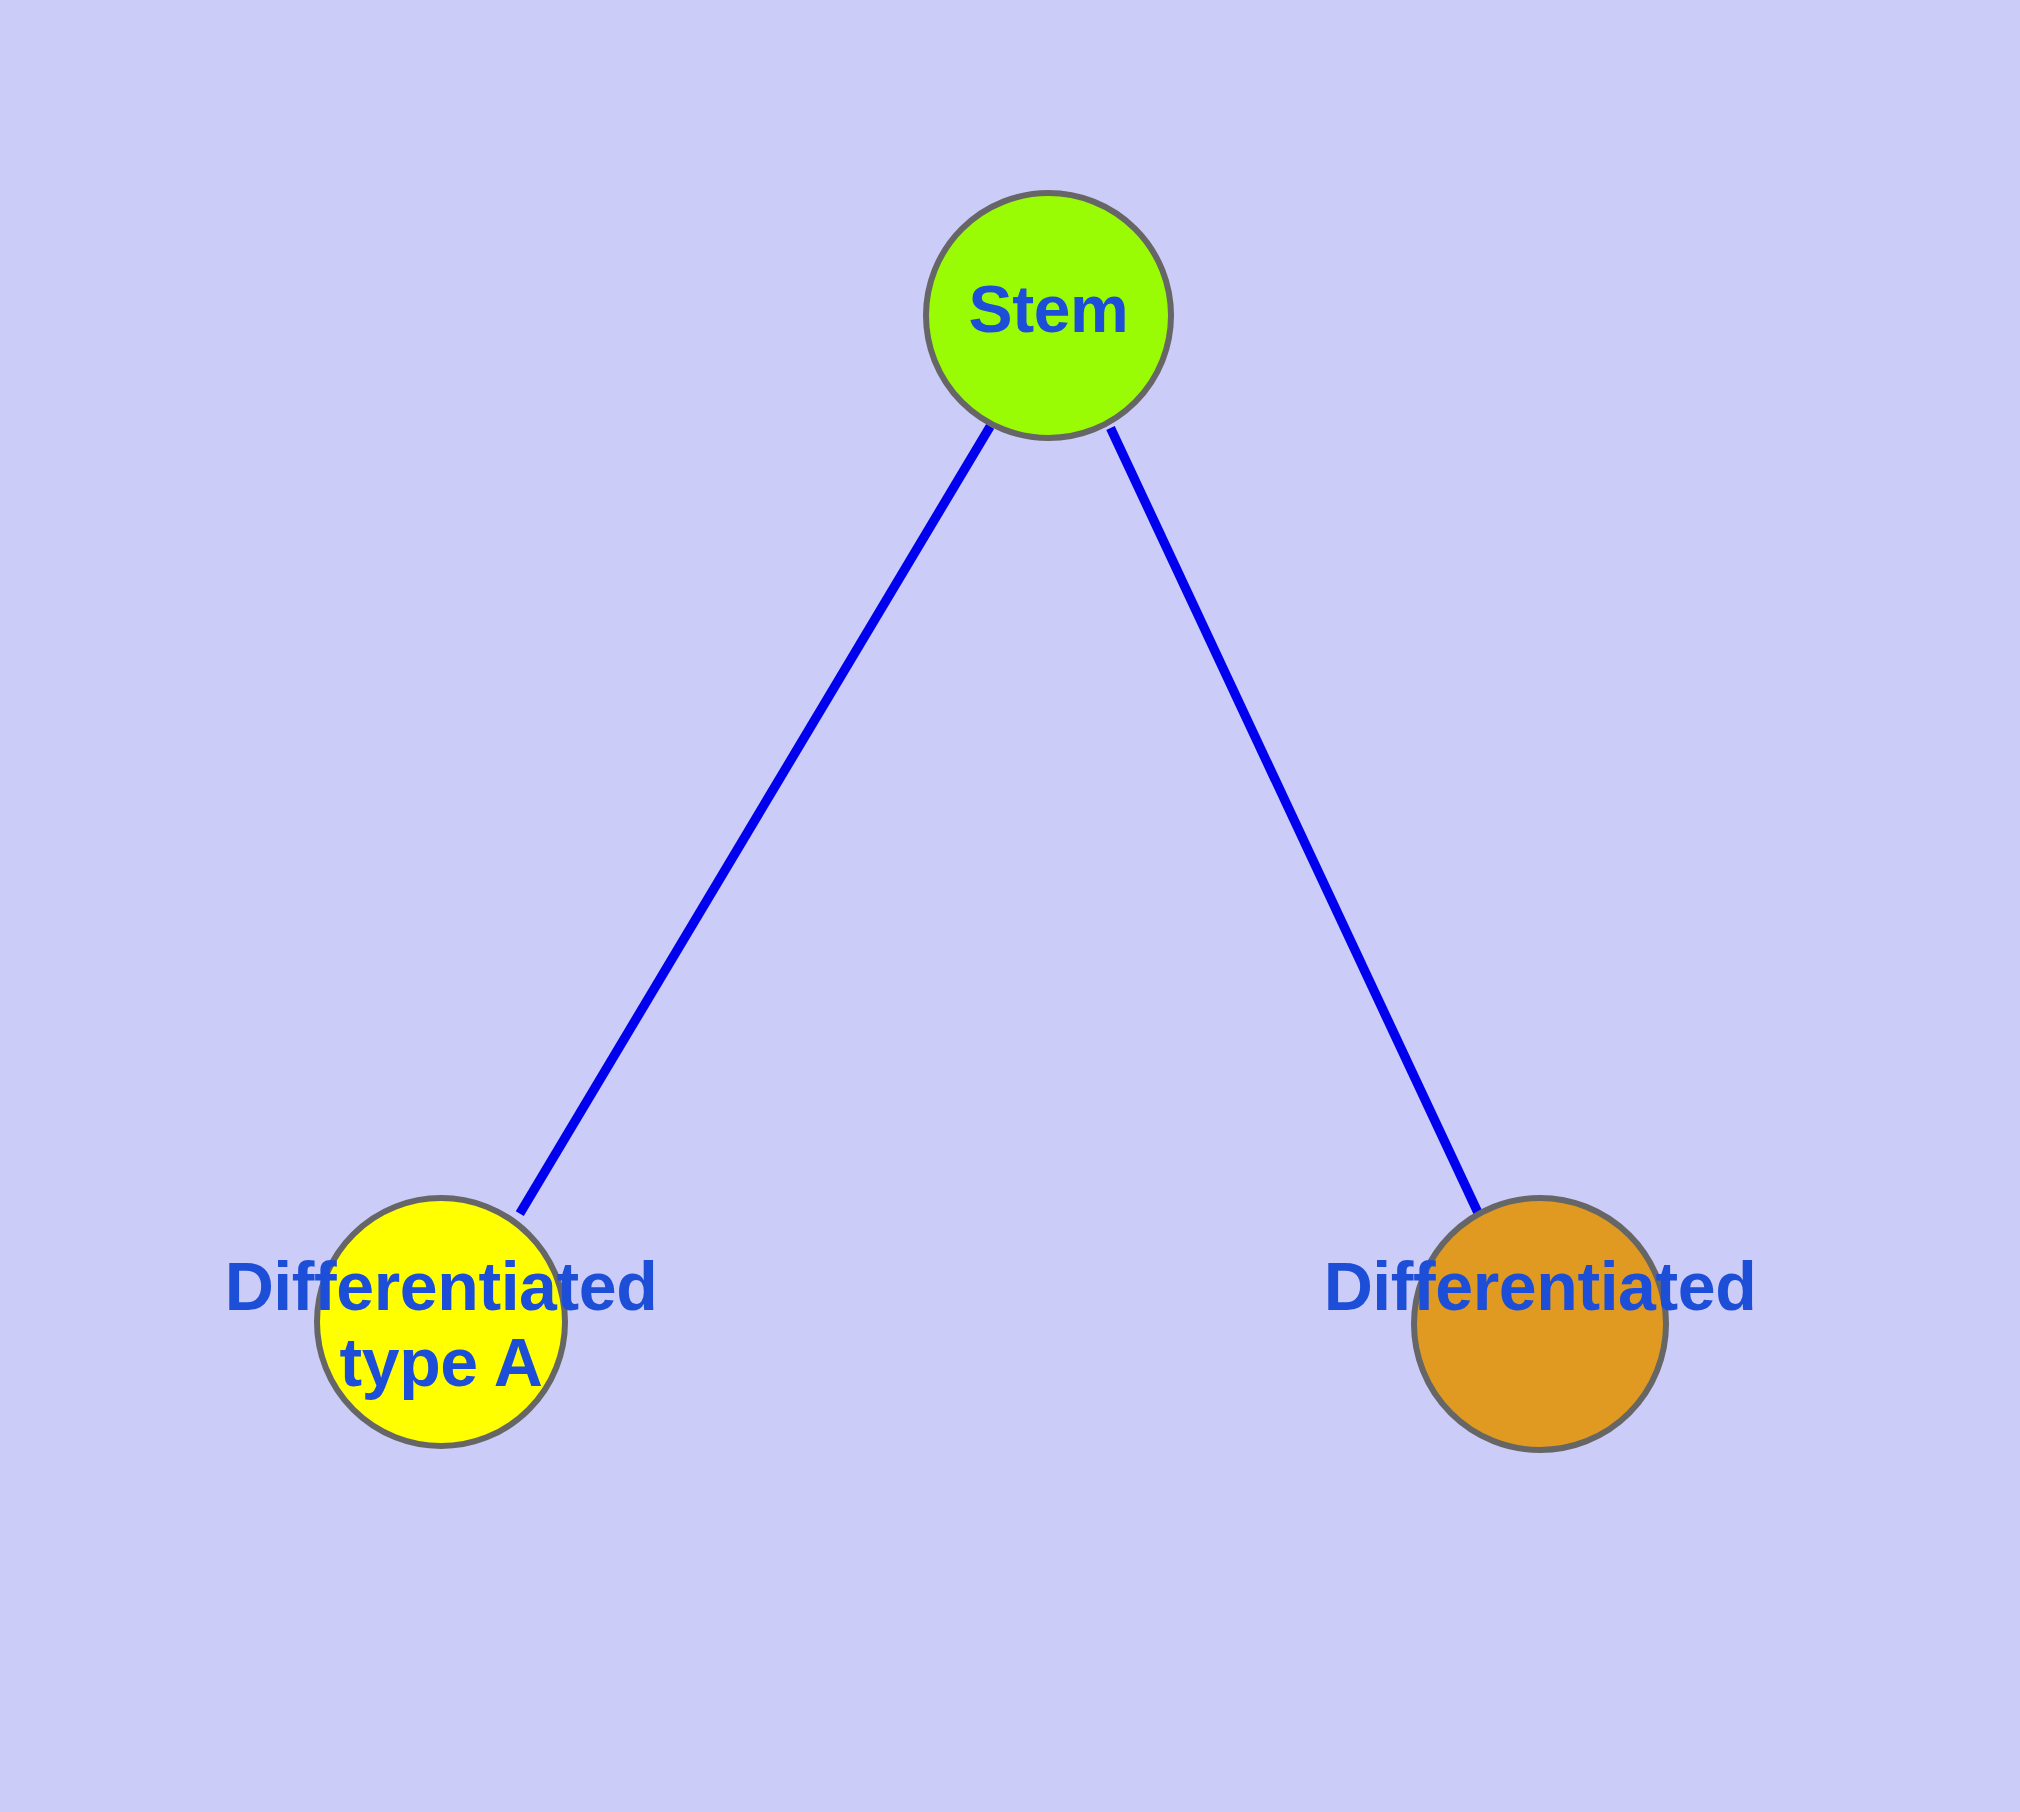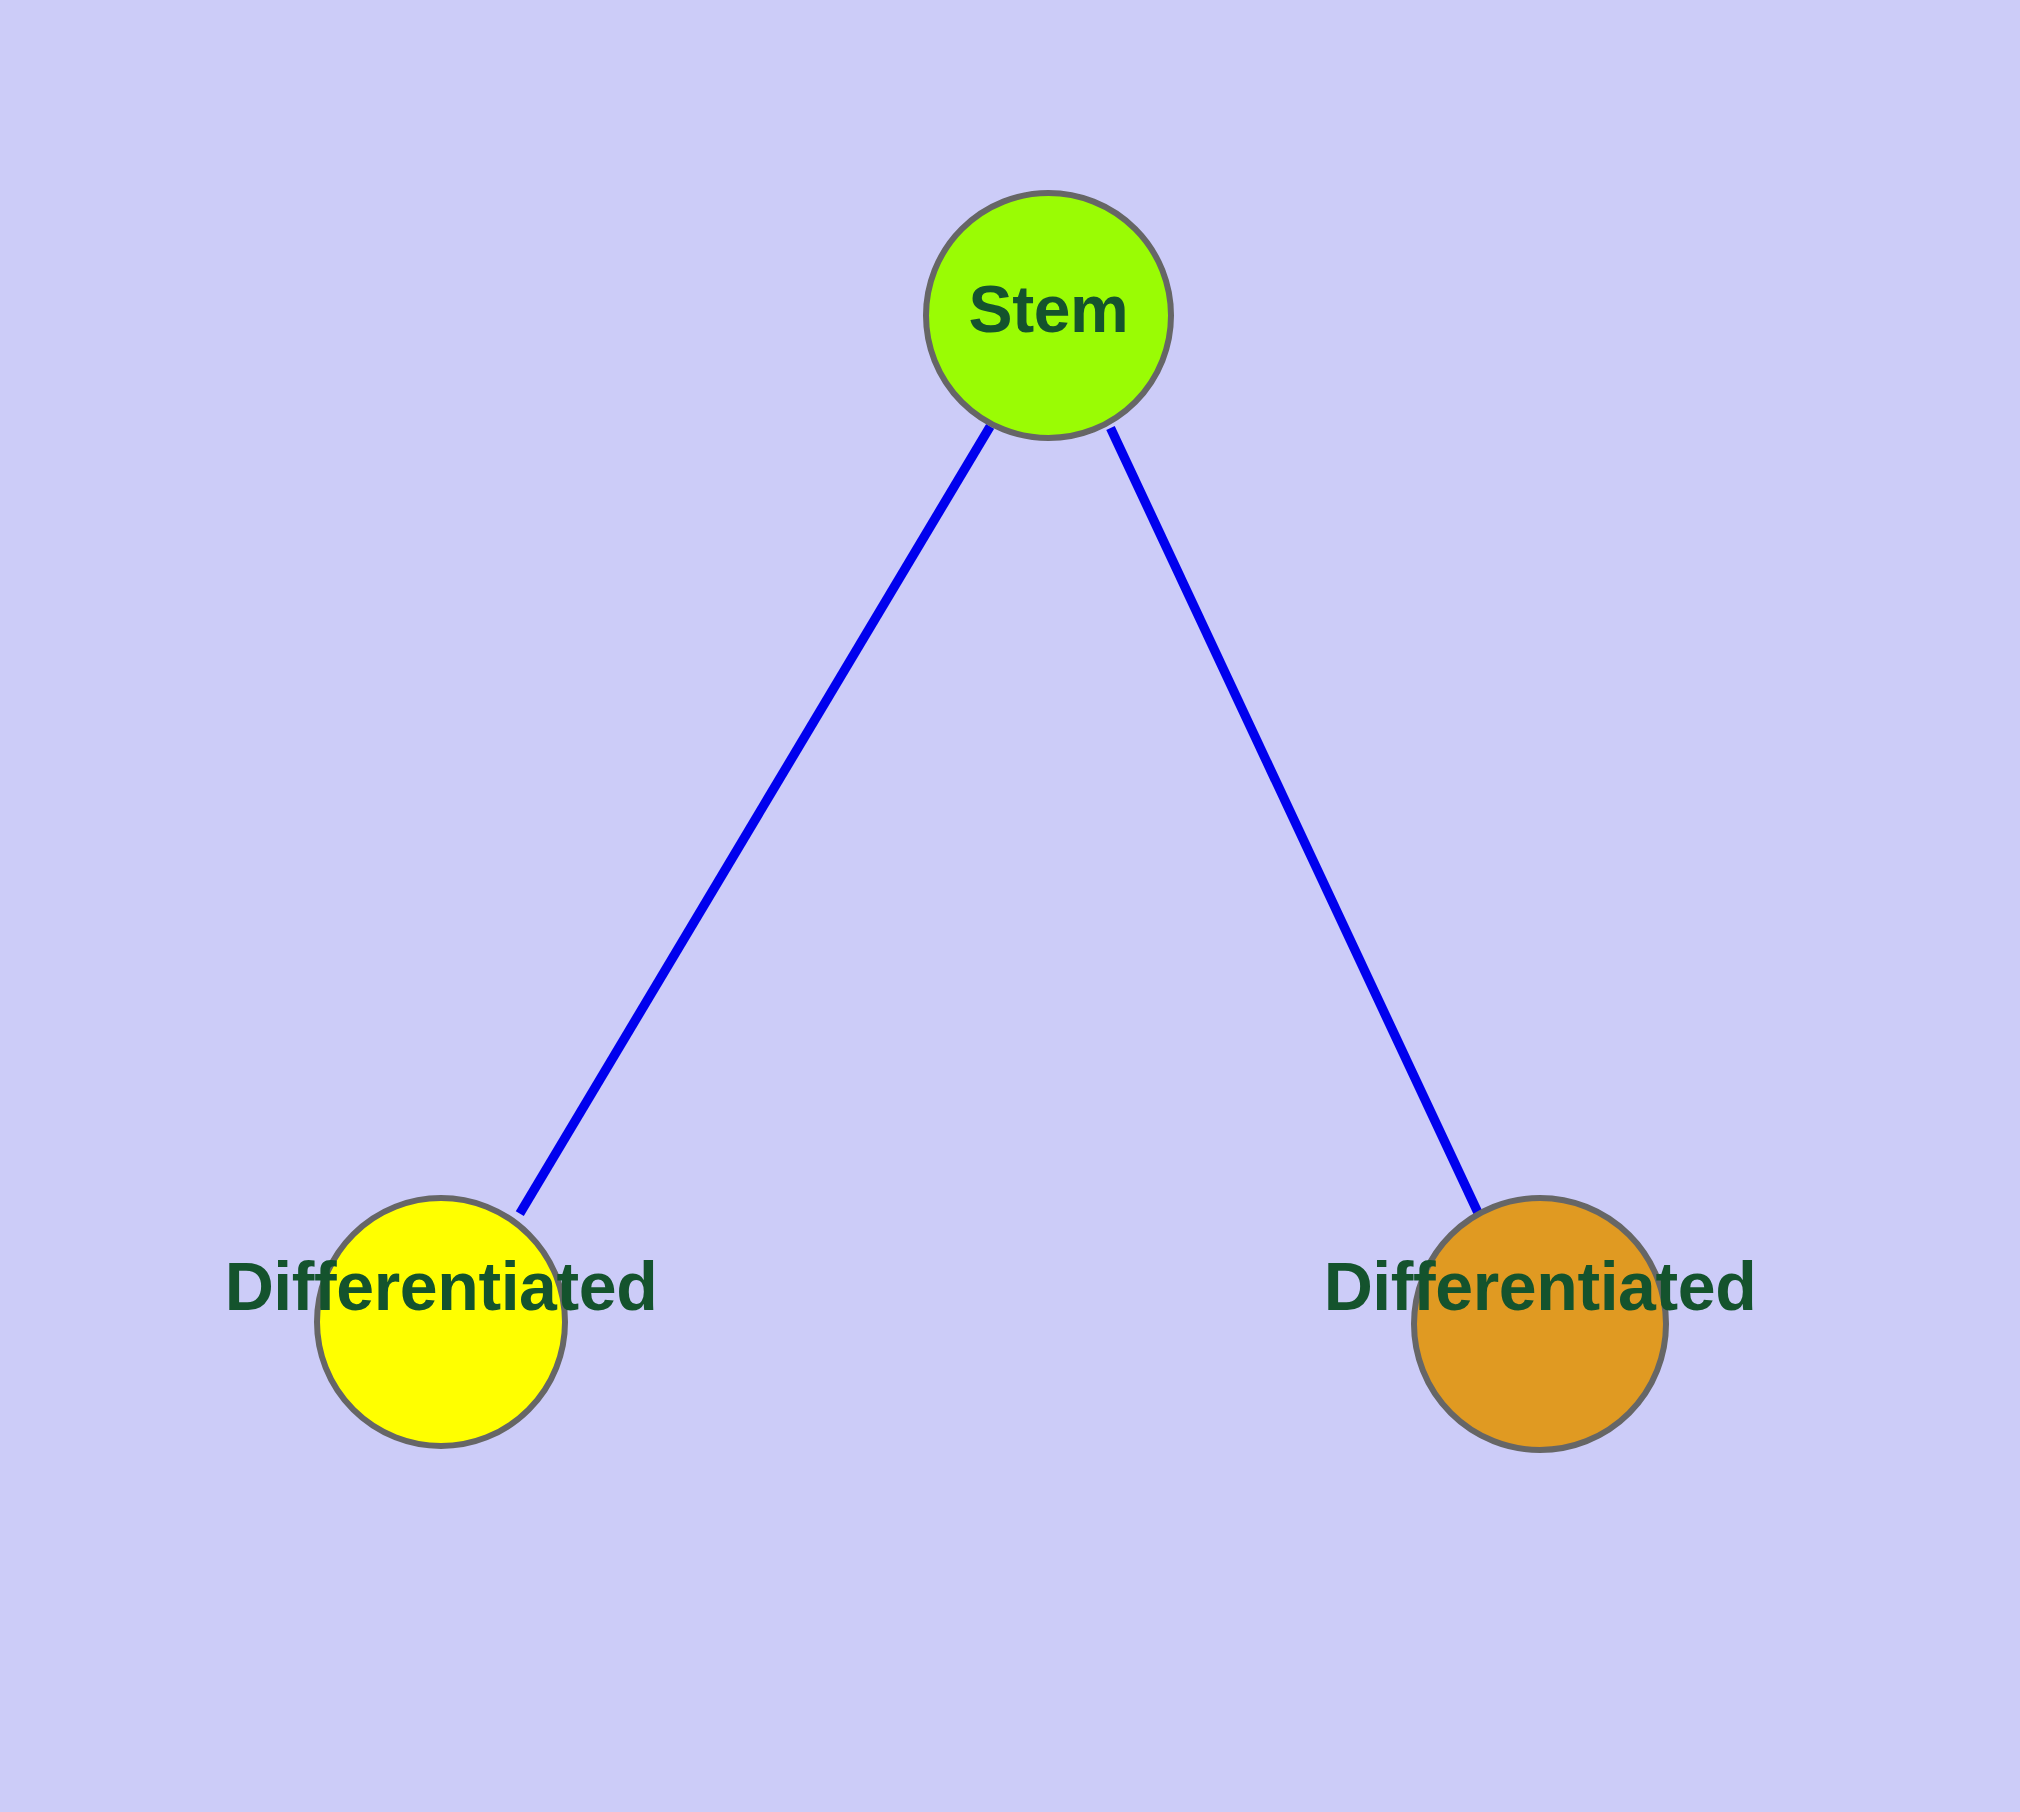--- a/index.html
+++ b/index.html
@@ -38,21 +38,21 @@
   }
   .node {
     position: absolute;
     border-radius: 50%;
     box-sizing: border-box;
     border: 6px solid #666666;
   }
   .node-label {
     position: absolute;
     text-align: center;
-    color: #14532d;
+    color: #1d4ed8;
     font-weight: bold;
     font-family: "Liberation Sans", sans-serif;
     white-space: pre;
     line-height: 1.12;
     letter-spacing: -0.4px;
     pointer-events: none;
     z-index: 3;
   }
   #node-stem {
     left: 923px;
@@ -103,20 +103,20 @@
     <line id="edge-stem-diff-a" x1="1168" y1="503" x2="613" y2="1432" stroke="#0000ee" stroke-width="11" stroke-linecap="butt"></line>
     <line id="edge-stem-diff-b" x1="1310" y1="505" x2="1745" y2="1434" stroke="#0000ee" stroke-width="11" stroke-linecap="butt"></line>
   </svg>
 
   <div id="node-layer">
 
     <div id="node-stem" class="node" style="left: 923px; top: 190px; width: 251px; height: 251px; background: rgb(154, 252, 4); border-color: rgb(102, 102, 102);"></div>
     <div id="label-stem" class="node-label">Stem</div>
 
     <div id="node-diff-a" class="node" style="left: 314px; top: 1195px; width: 254px; height: 254px; background: rgb(255, 255, 0); border-color: rgb(102, 102, 102);"></div>
-    <div id="label-diff-a" class="node-label"><span>Differentiated</span><br></div>
+    <div id="label-diff-a" class="node-label"><span>Differentiated</span><br><span>type A</span></div>
 
     <div id="node-diff-b" class="node" style="left: 1411px; top: 1195px; width: 258px; height: 258px; background: rgb(224, 154, 34); border-color: rgb(102, 102, 102);"></div>
     <div id="label-diff-b" class="node-label"><span>Differentiated</span><br></div>
 
   </div>
 </div>
 
 
 </body></html>

